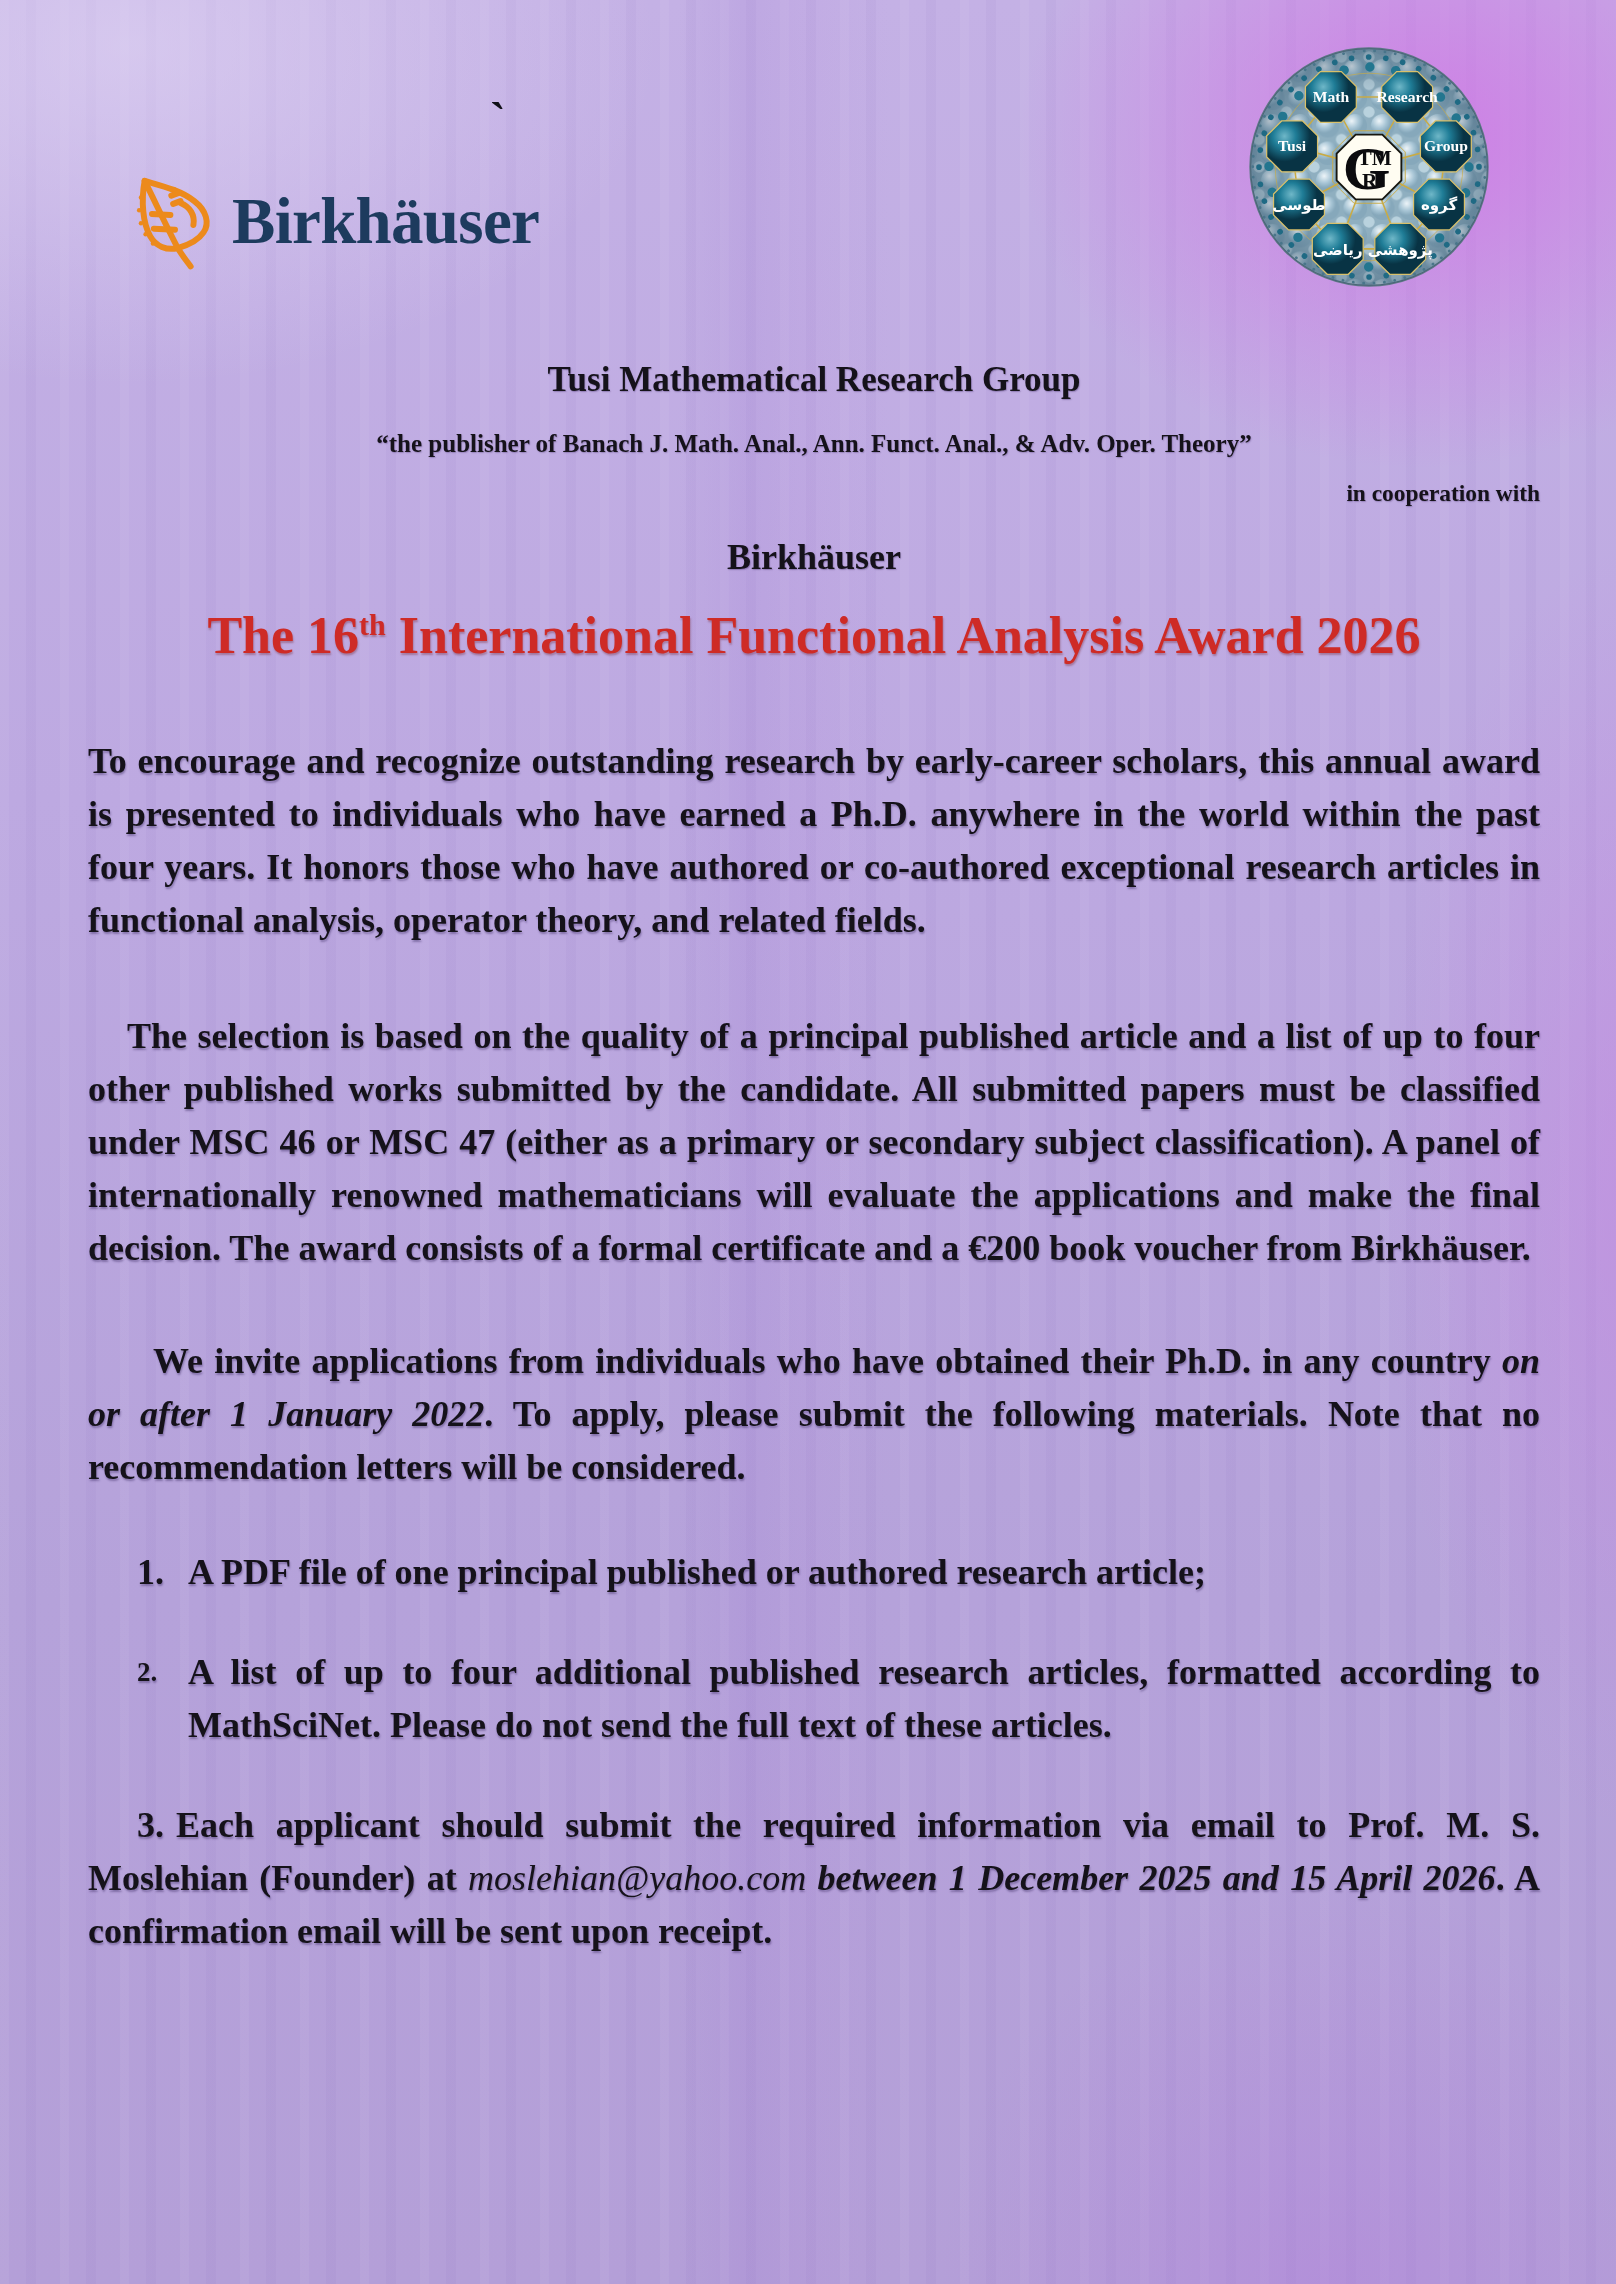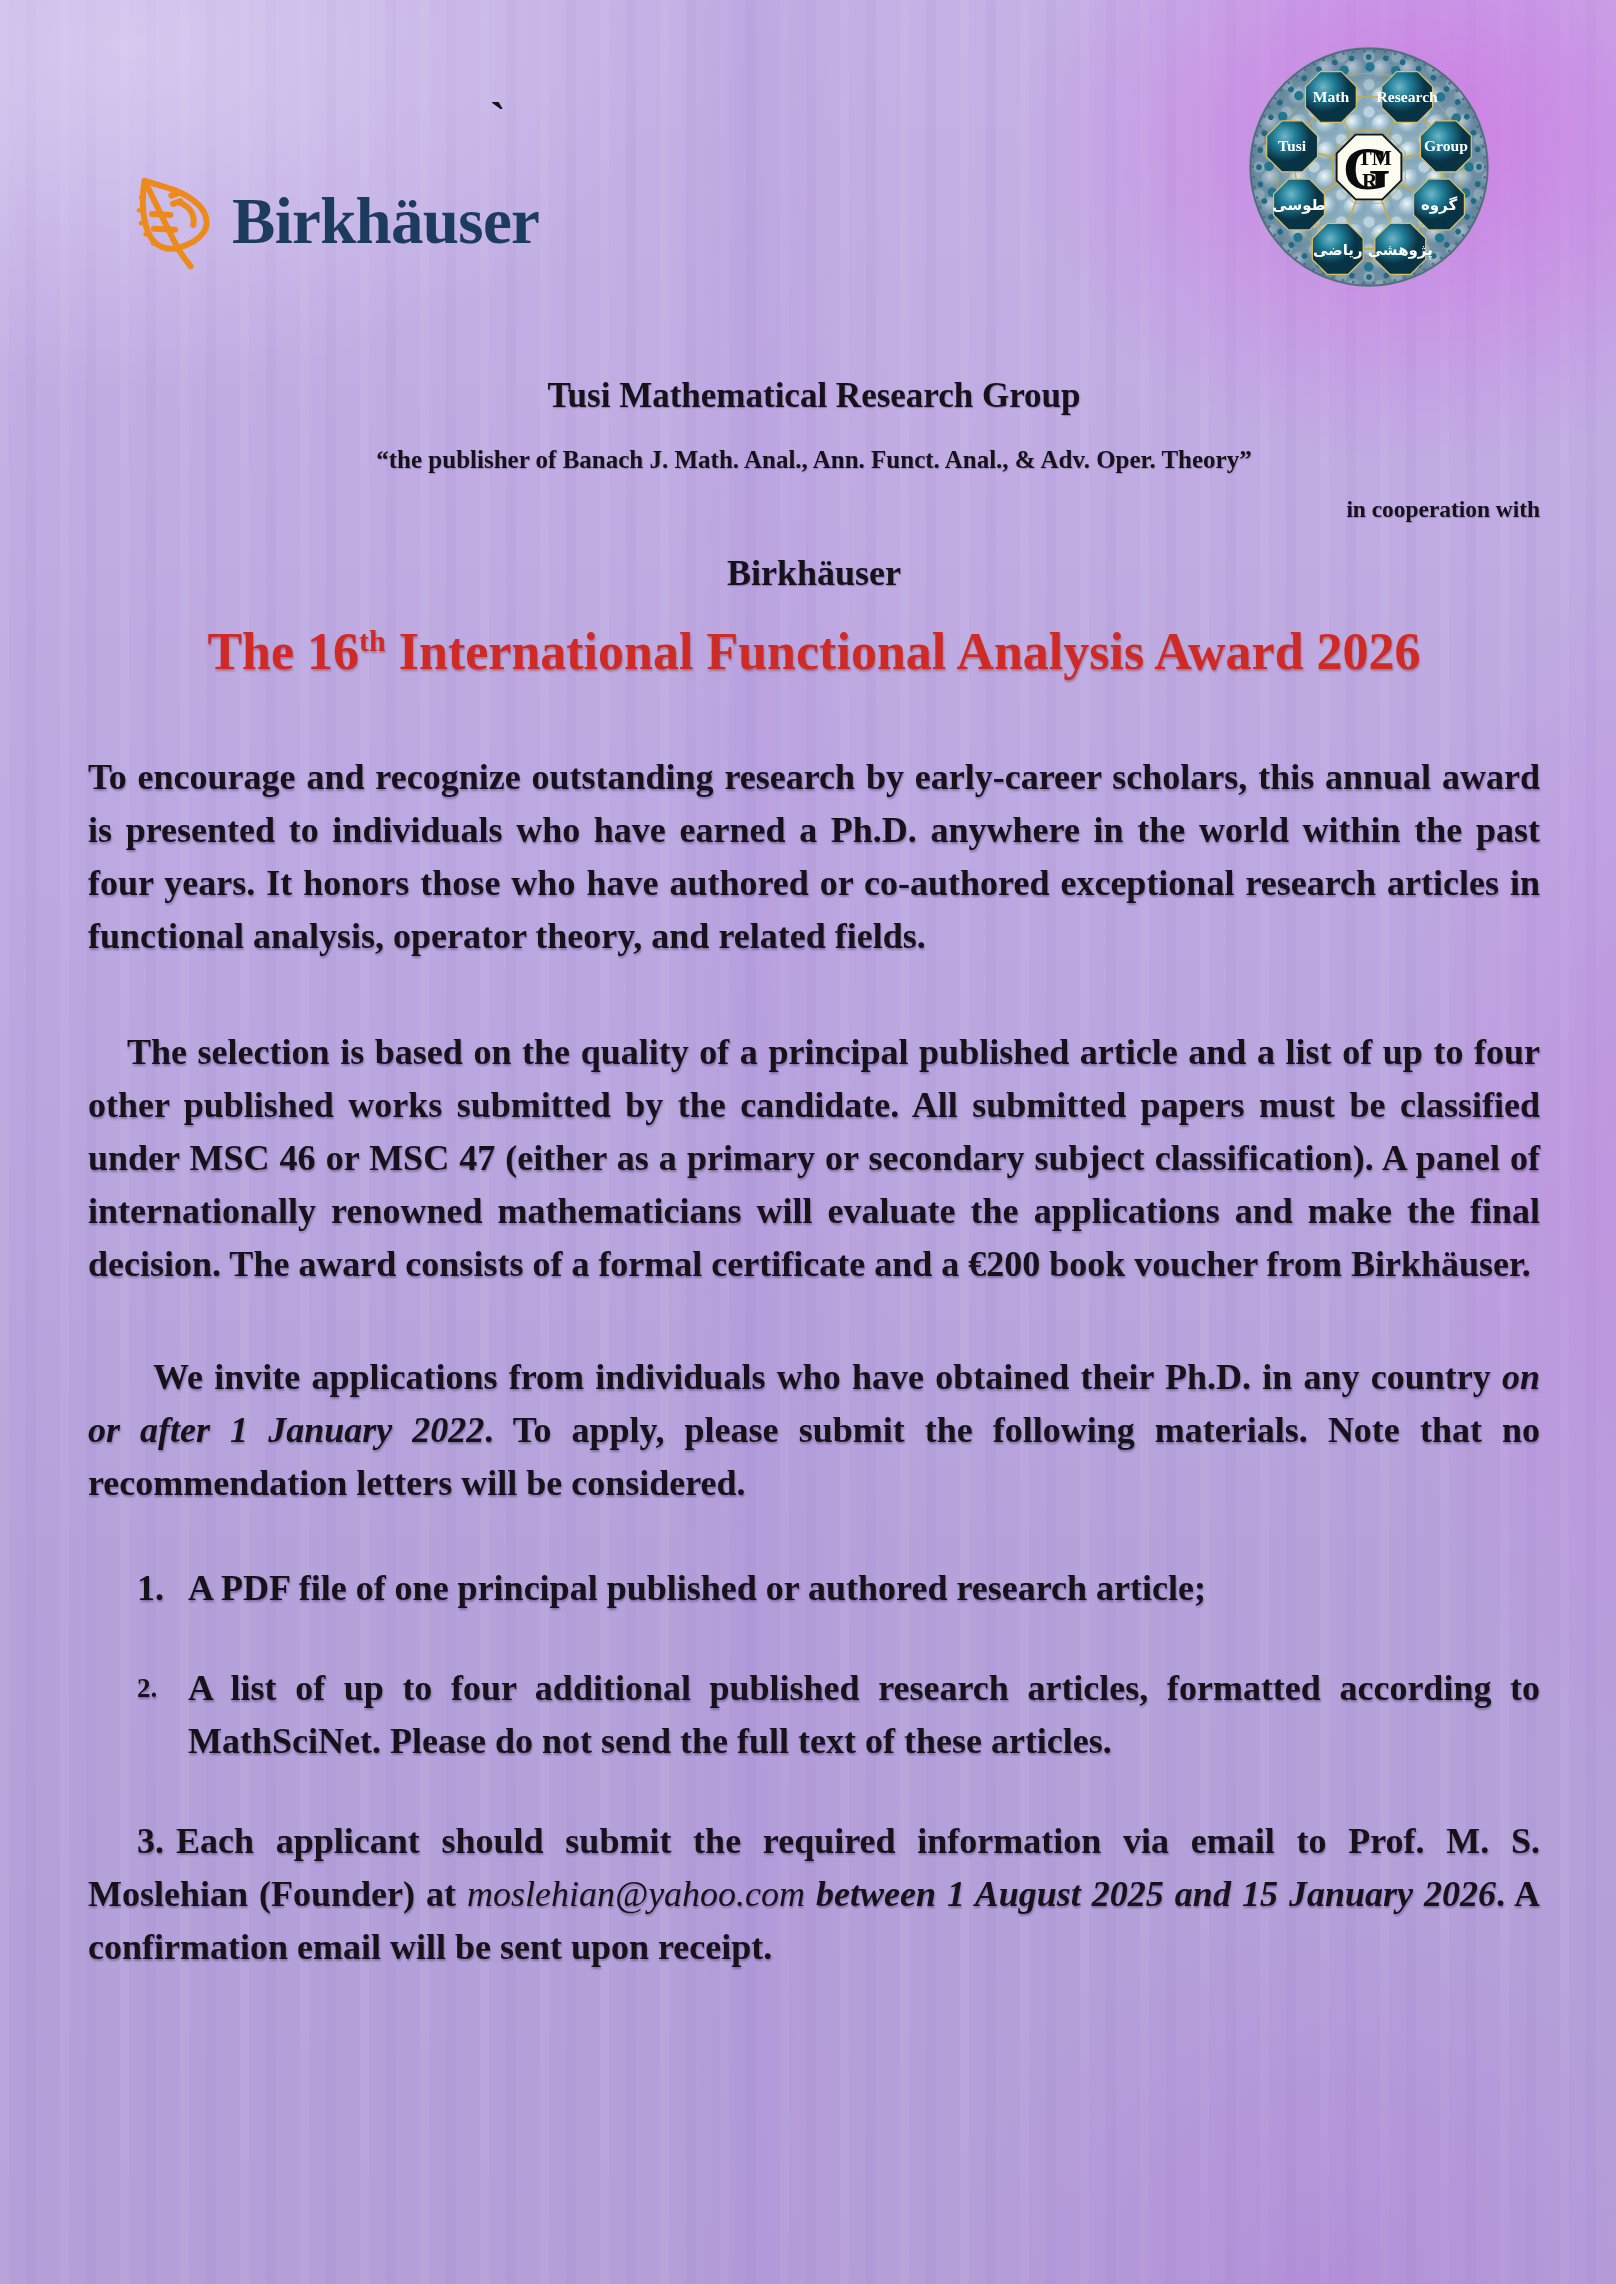--- a/index.html
+++ b/index.html
@@ -32,21 +32,21 @@
     letter-spacing:-0.7px;line-height:1.1;
   }
   .tmrg-logo{position:absolute;left:1244px;top:42px;width:250px;height:250px;}
   .tmrg-label{font-weight:bold;fill:#ffffff;}
   .tmrg-label-en{font-family:"Liberation Serif",serif;font-size:25px;}
   .tmrg-label-fa{font-family:"DejaVu Sans",sans-serif;font-size:24px;}
   .tmrg-mono{font-family:"Liberation Serif",serif;font-weight:bold;fill:#0b0b0e;}
   
   .content{position:absolute;left:0;top:0;right:0;bottom:0;padding:359px 76px 0 88px;}
   .org-name{
-    margin:16px;text-align:center;font-weight:bold;
+    margin:0;text-align:center;font-weight:bold;
     font-size:35px;line-height:42px;
     text-shadow:0.7px 1.3px 1.3px rgba(50,30,90,0.35);
   }
   .publisher-line{
     margin:27px 0 0 0;text-align:center;font-weight:bold;
     font-size:25px;line-height:31px;
     text-shadow:0.7px 1.3px 1.3px rgba(50,30,90,0.3);
   }
   .coop-line{
     margin:19.5px 0 0 0;text-align:right;font-weight:bold;
@@ -220,17 +220,17 @@
         <span class="req-num">1.</span><span>A PDF file of one principal published or authored research article;</span>
       </li>
       <li class="req-item">
         <span class="req-num num-small">2.</span><span>A list of up to four additional published research articles, formatted according to MathSciNet. Please do not send the full text of these articles.</span>
       </li>
       <li class="req-item">
         <span class="req-num">3.</span>
       </li>
     </ol>
 
-    <p class="body-par mt-p4"><span>Each applicant should submit the required information via email to Prof. M. S. Moslehian (Founder) at </span><span class="email">moslehian@yahoo.com</span><span class="ital"> between 1 August 2025 and 15 January 2026</span><span>. A confirmation email will be sent upon receipt.</span></p>
+    <p class="body-par mt-p4"><span>Each applicant should submit the required information via email to Prof. M. S. Moslehian (Founder) at </span><span class="email">moslehian@yahoo.com</span><span class="ital"> between 1 December 2025 and 15 April 2026</span><span>. A confirmation email will be sent upon receipt.</span></p>
   </div>
 
 </div>
 
 
 </body></html>

